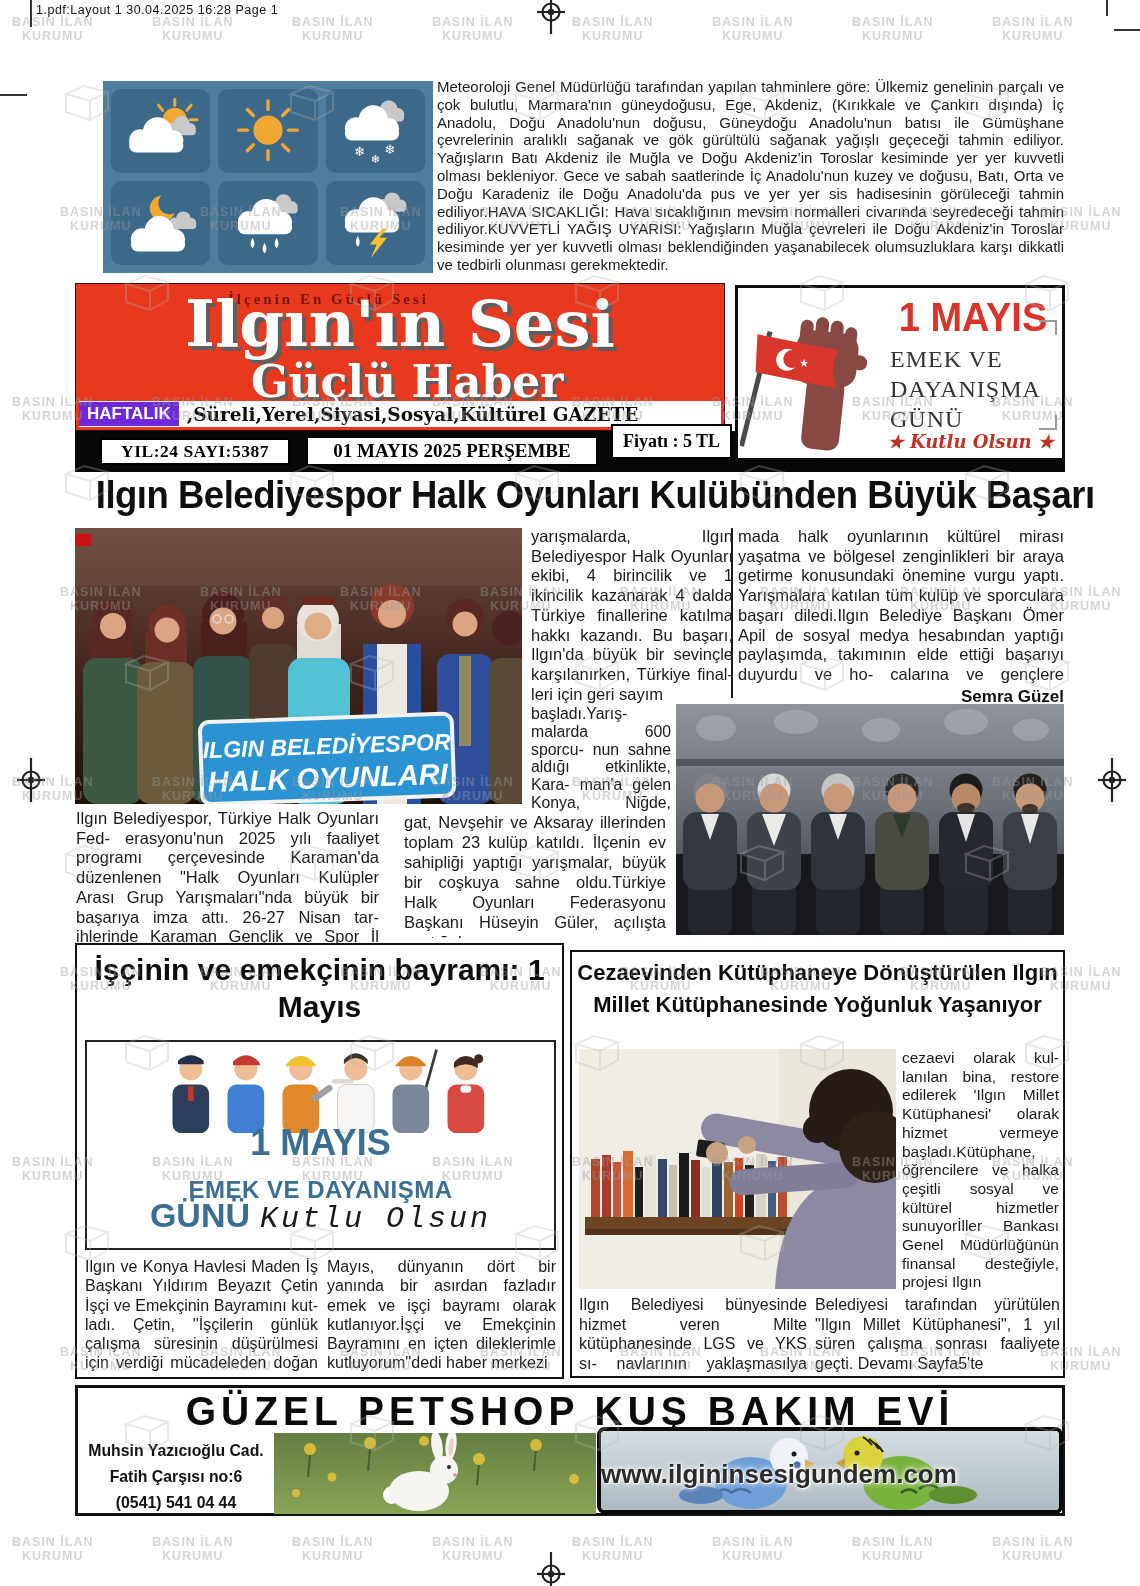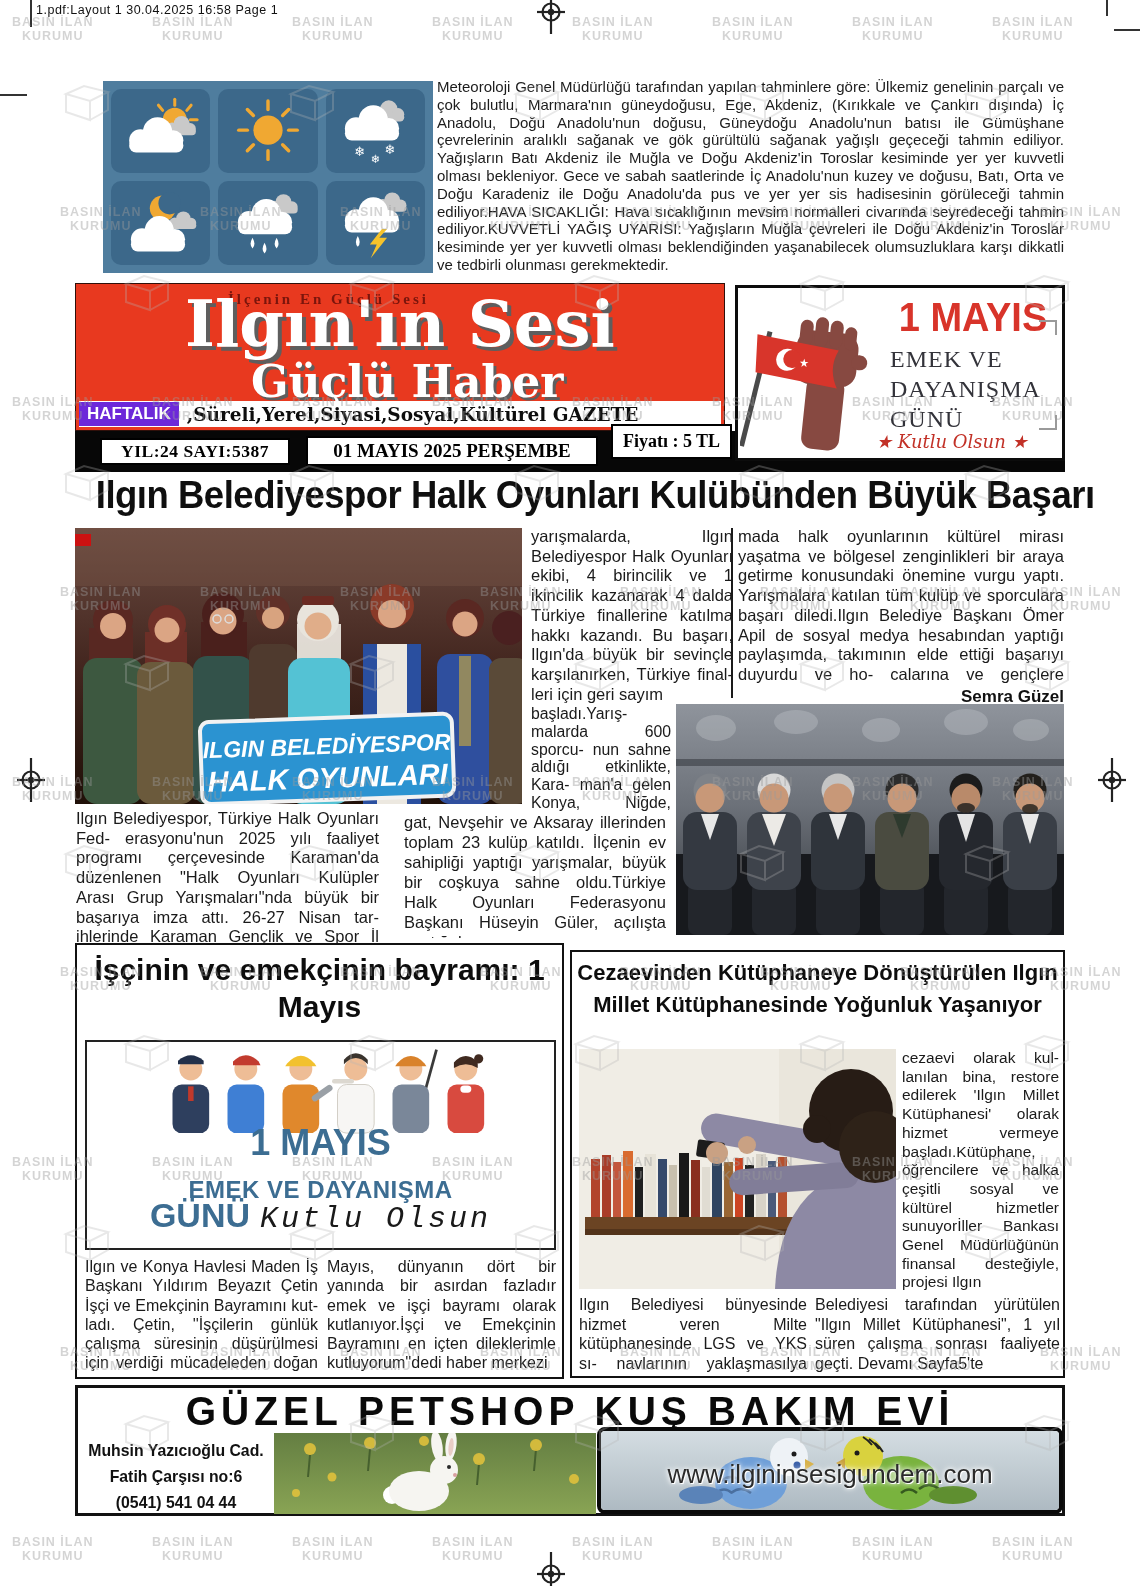--- a/index.html
+++ b/index.html
@@ -43,22 +43,22 @@
   .infobar{position:absolute;left:75px;top:431px;width:990px;height:41px;background:#070707}
   .ibox{position:absolute;background:#fff;border:2px solid #000;display:flex;align-items:center;justify-content:center;
     font-family:"Liberation Serif",serif;font-weight:bold;color:#000}
 
   
   .maydaybox{position:absolute;left:735px;top:285px;width:330px;height:176px;background:#fff;border:3px solid #0c0c0c}
   .md-title{position:absolute;left:146px;top:8px;width:178px;text-align:center;font-weight:bold;font-size:38px;
     color:#d8342a;transform:scaleY(1.08)}
   .md-lines{position:absolute;left:152px;top:56px;font-family:"Liberation Serif",serif;font-weight:normal;
     font-size:24px;line-height:30px;color:#33333a;letter-spacing:1px}
-  .md-script{position:absolute;left:138px;right:8px;bottom:6px;text-align:left;font-family:"DejaVu Serif",serif;
-    font-style:italic;font-weight:normal;font-size:18px;color:#c23127}
+  .md-script{position:absolute;left:138px;right:8px;bottom:6px;text-align:right;font-family:"DejaVu Serif",serif;
+    font-style:italic;font-weight:bold;font-size:18px;color:#c23127}
   .cnr{position:absolute;width:18px;height:15px;border-right:2px solid #9a9a9a}
   .cnr.t{right:5px;top:32px;border-top:2px solid #9a9a9a}
   .cnr.b{right:5px;bottom:28px;border-bottom:2px solid #9a9a9a}
 
   
   .headline{position:absolute;left:76px;top:474px;width:988px;margin:0;font-size:38px;font-weight:bold;
     color:#0f0f0f;white-space:nowrap;text-align:center;letter-spacing:-.5px;transform:scaleX(.96);transform-origin:center}
 
   
   .photo{position:absolute;overflow:hidden}
@@ -82,21 +82,21 @@
   .p3{position:absolute;top:154px;left:0;right:0;display:flex;justify-content:center;align-items:baseline;gap:10px}
   .p3 .g{font-weight:bold;font-size:34px;color:#3c6d92}
   .p3 .scr{font-family:Liberation Mono, monospace;font-style:italic;font-size:30px;color:#1a1a1a;letter-spacing:3px}
 
   
   .adbox{position:absolute;left:75px;top:1385px;width:990px;height:131px;border:3px solid #111;background:#fff}
   .adtitle{position:absolute;top:1px;left:0;right:0;text-align:center;font-weight:bold;font-size:39px;
     letter-spacing:5px;color:#0a0a0a;transform:scaleY(1.05)}
   .adaddr{position:absolute;left:2px;top:50px;width:192px;text-align:center;font-weight:bold;font-size:17px;
     line-height:26px;color:#111;transform:scaleX(.93)}
-  .website{position:absolute;left:0;right:0;top:28px;text-align:center;font-weight:normal;font-size:26px;color:#2b2b2b;
+  .website{position:absolute;left:0;right:0;top:28px;font-weight:bold;font-size:26px;color:#2b2b2b;
     text-shadow:0 0 4px #fff,0 0 7px #fff,1px 1px 0 #fff}
 </style>
 </head>
 <body>
 
 <div id="page">
 
   <svg width="0" height="0" style="position:absolute">
       <defs>
     <g id="cloudshape">
@@ -119,21 +119,21 @@
           <stop offset="0" stop-color="#647e42"></stop>
           <stop offset="1" stop-color="#89a454"></stop>
         </linearGradient>
     <linearGradient id="bgr" x1="0" y1="0" x2="0" y2="1">
           <stop offset="0" stop-color="#d4dde2"></stop>
           <stop offset="1" stop-color="#aebac2"></stop>
         </linearGradient>
   </defs>
     </svg>
 
-  <div class="printinfo">1.pdf:Layout 1  30.04.2025  16:58  Page 1</div>
+  <div class="printinfo">1.pdf:Layout 1  30.04.2025  16:28  Page 1</div>
   <div class="mark v" style="left:30px;top:0;height:27px"></div>
   <div class="mark h" style="left:0;top:94px;width:27px"></div>
   <div class="mark v" style="left:1106px;top:0;height:16px"></div>
   <div class="mark h" style="left:1114px;top:29px;width:26px"></div>
 
   <svg class="regmark" style="left:537px;top:-10px" width="28" height="44" viewBox="0 0 28 44">
       <line x1="14" y1="0" x2="14" y2="44" stroke="#222" stroke-width="2.2"></line>
       <line x1="0" y1="22" x2="28" y2="22" stroke="#222" stroke-width="2.2"></line>
       <circle cx="14" cy="22" r="8.5" fill="none" stroke="#222" stroke-width="2.2"></circle>
       <circle cx="14" cy="22" r="3.2" fill="#222"></circle>

